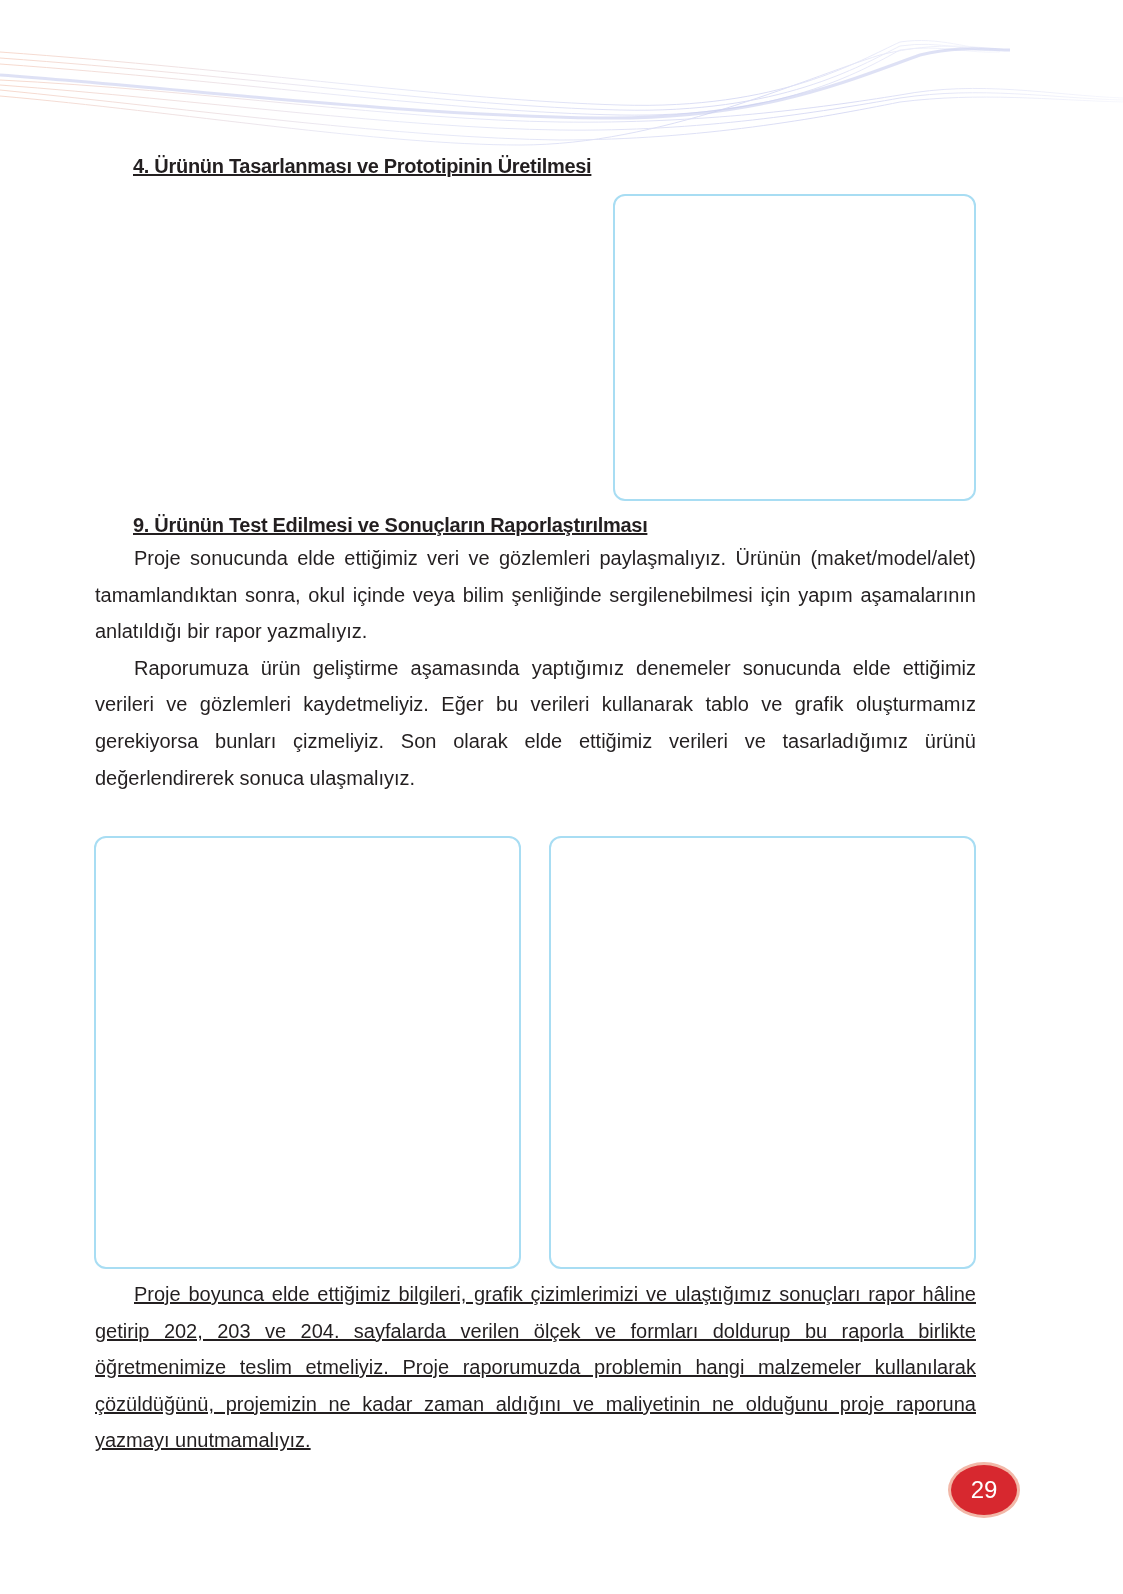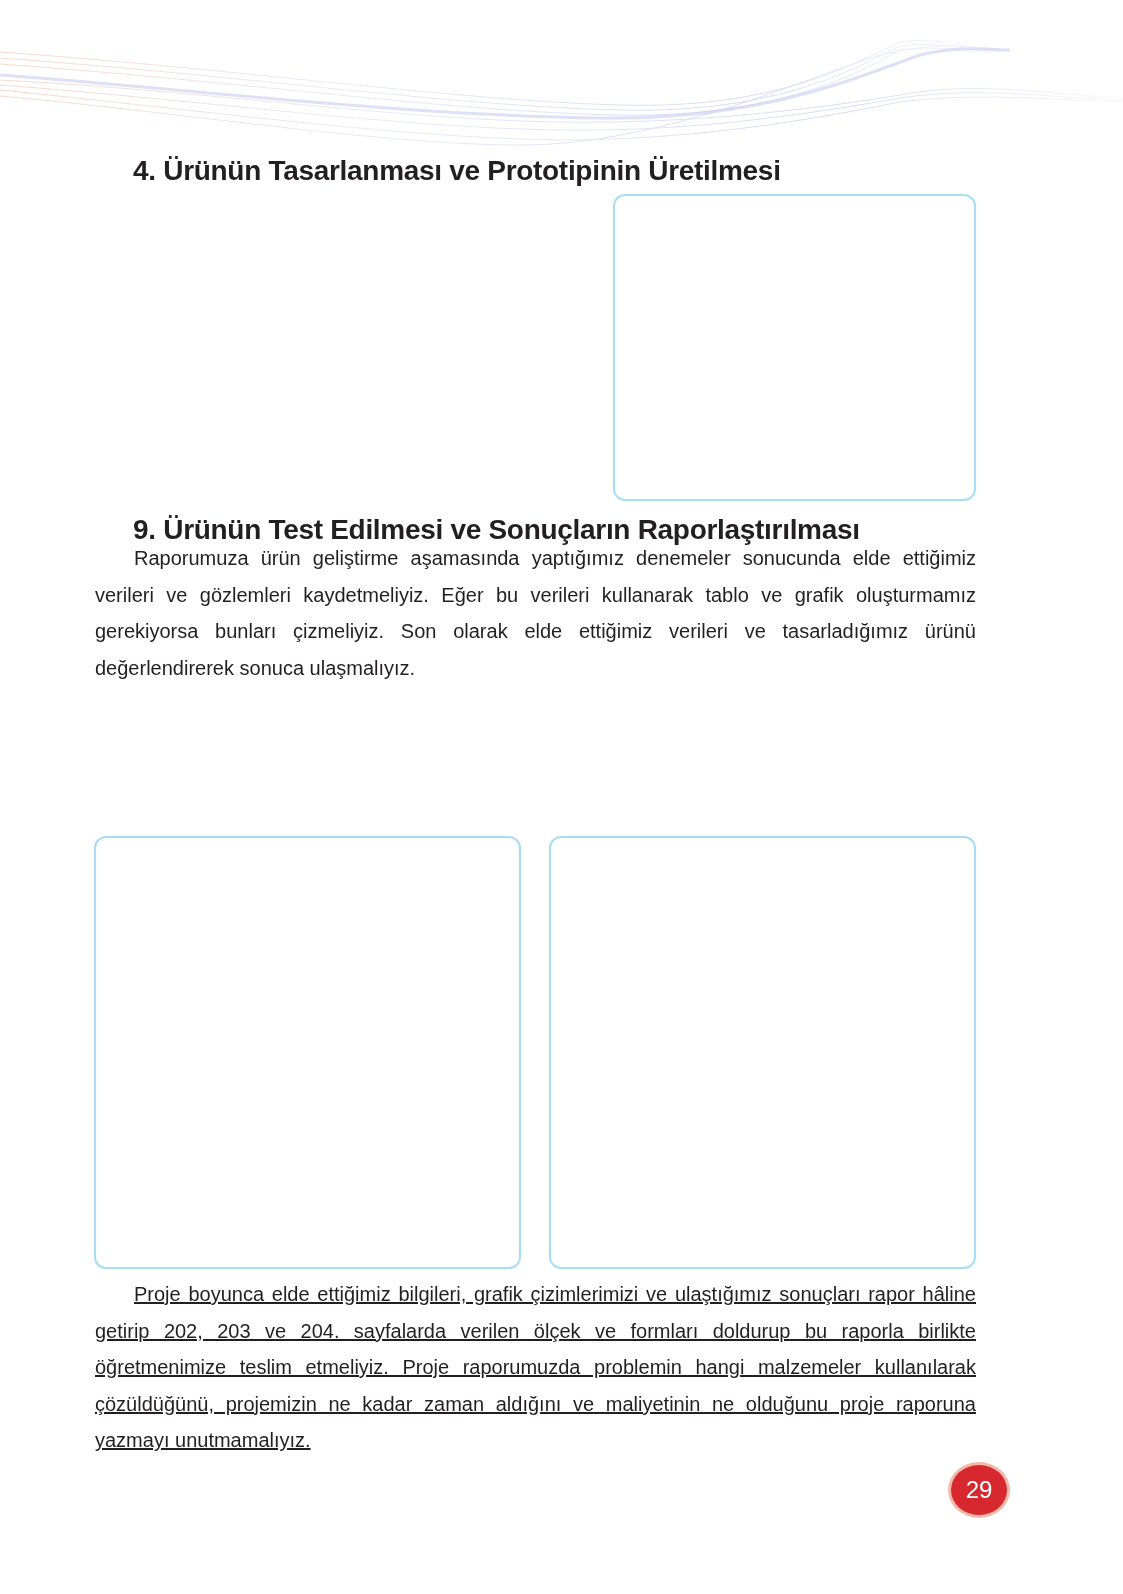--- a/index.html
+++ b/index.html
@@ -1,23 +1,23 @@
 <!DOCTYPE html>
 <html><head>
 <meta charset="utf-8">
 <style>
   html, body { margin:0; padding:0; background:#ffffff; }
   body { width:1123px; height:1594px; position:relative; overflow:hidden;
          font-family:"Liberation Sans", sans-serif; color:#231f20; }
   .wave { position:absolute; left:0; top:0; width:1123px; height:150px; }
-  .heading { position:absolute; font-weight:bold; font-size:28px; letter-spacing:-0.3px; }
+  .heading { position:absolute; font-weight:bold; font-size:20px; letter-spacing:-0.3px;text-decoration:underline; }
   .para { position:absolute; font-size:20px; line-height:36.6px; text-align:justify; }
   .para p { margin:0; text-indent:39px; }
   .box { position:absolute; border:2px solid #a8ddf3; border-radius:12px; box-sizing:border-box; background:#fff; }
-  .page-num { position:absolute; left:951px; top:1465px; width:56px; height:50px; border-radius:50%;
+  .page-num { position:absolute; left:951px; top:1465px; width:66px; height:50px; border-radius:50%;
               background:#d7282f; box-shadow:0 0 0 3px #f2b8a8; color:#fff; font-size:24px;
               display:flex; align-items:center; justify-content:center; }
 </style>
 </head>
 <body>
 
 <svg class="wave" viewBox="0 0 1123 150" preserveAspectRatio="none">
   <defs>
     <linearGradient id="wg" x1="0" x2="1" y1="0" y2="0">
       <stop offset="0" stop-color="#f3c9b8"></stop>
@@ -41,20 +41,21 @@
 <div class="heading" style="left:133px; top:155px;">4. Ürünün Tasarlanması ve Prototipinin Üretilmesi</div>
 
 <div class="para" style="left:95px; top:210px; width:495px;">
 </div>
 
 <div class="box" style="left:613px; top:194px; width:363px; height:307px;"></div>
 
 <div class="heading" style="left:133px; top:514px;">9. Ürünün Test Edilmesi ve Sonuçların Raporlaştırılması</div>
 
 <div class="para" style="left:95px; top:540px; width:881px;">
+  <p>Proje sonucunda elde ettiğimiz veri ve gözlemleri paylaşmalıyız. Ürünün (maket/model/alet) tamamlandıktan sonra, okul içinde veya bilim şenliğinde sergilenebilmesi için yapım aşamalarının anlatıldığı bir rapor yazmalıyız.</p>
   <p>Raporumuza ürün geliştirme aşamasında yaptığımız denemeler sonucunda elde ettiğimiz verileri ve gözlemleri kaydetmeliyiz. Eğer bu verileri kullanarak tablo ve grafik oluşturmamız gerekiyorsa bunları çizmeliyiz. Son olarak elde ettiğimiz verileri ve tasarladığımız ürünü değerlendirerek sonuca ulaşmalıyız.</p>
 </div>
 
 <div class="box" style="left:94px; top:836px; width:427px; height:433px;"></div>
 <div class="box" style="left:549px; top:836px; width:427px; height:433px;"></div>
 
 <div class="para" style="left:95px; top:1276px; width:881px;text-decoration:underline;">
   <p>Proje boyunca elde ettiğimiz bilgileri, grafik çizimlerimizi ve ulaştığımız sonuçları rapor hâline getirip 202, 203 ve 204. sayfalarda verilen ölçek ve formları doldurup bu raporla birlikte öğretmenimize teslim etmeliyiz. Proje raporumuzda problemin hangi malzemeler kullanılarak çözüldüğünü, projemizin ne kadar zaman aldığını ve maliyetinin ne olduğunu proje raporuna yazmayı unutmamalıyız.</p>
 </div>
 

